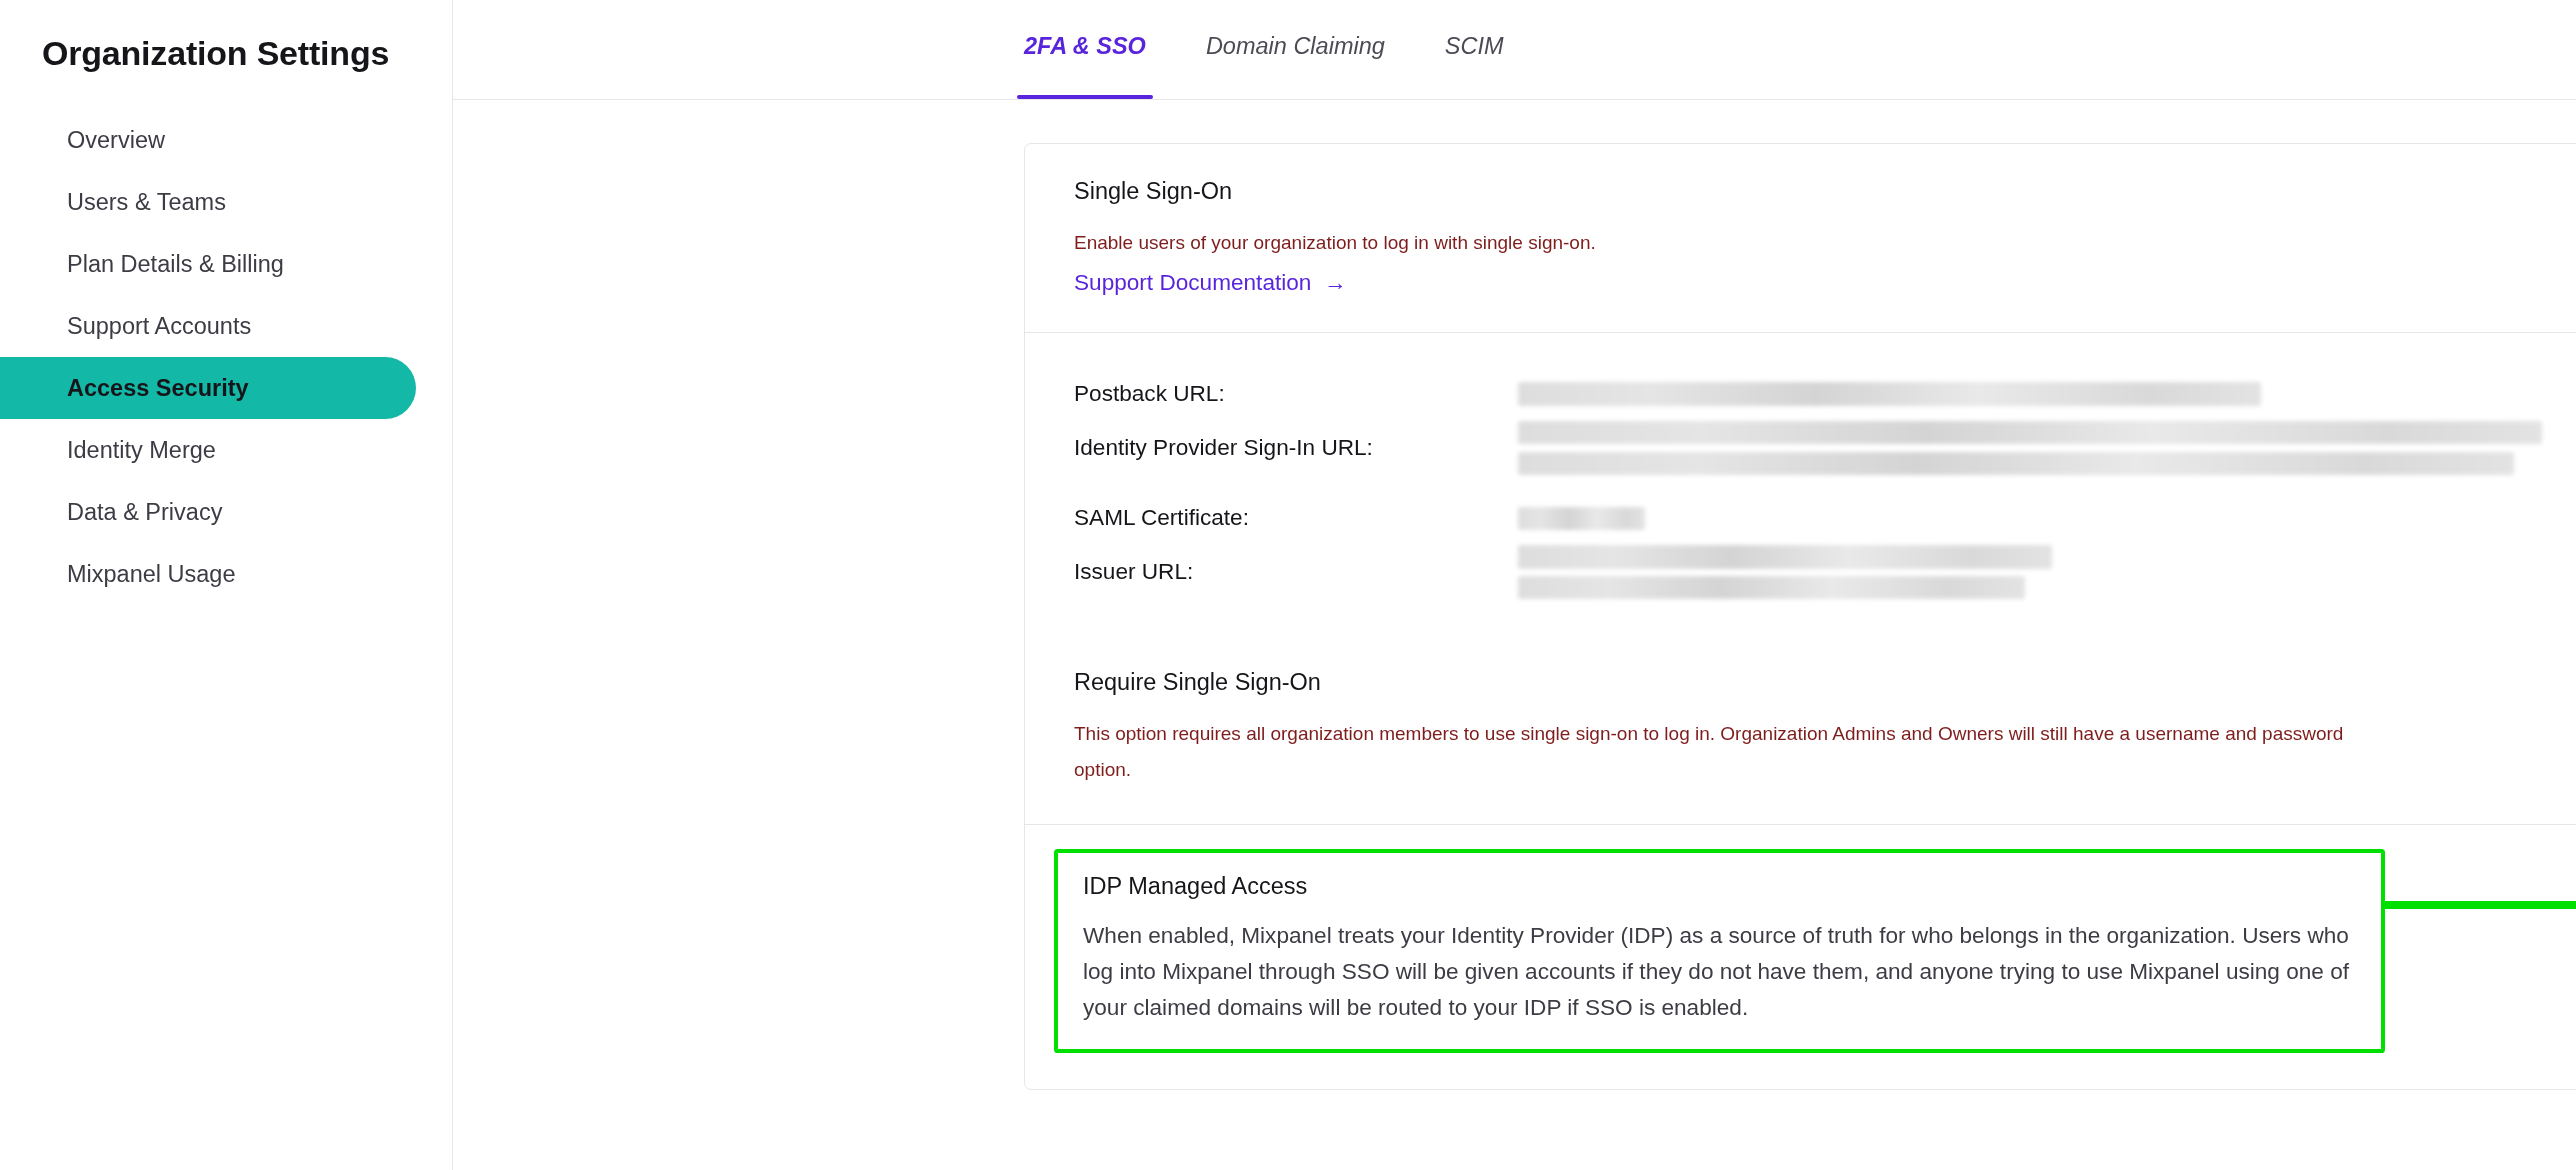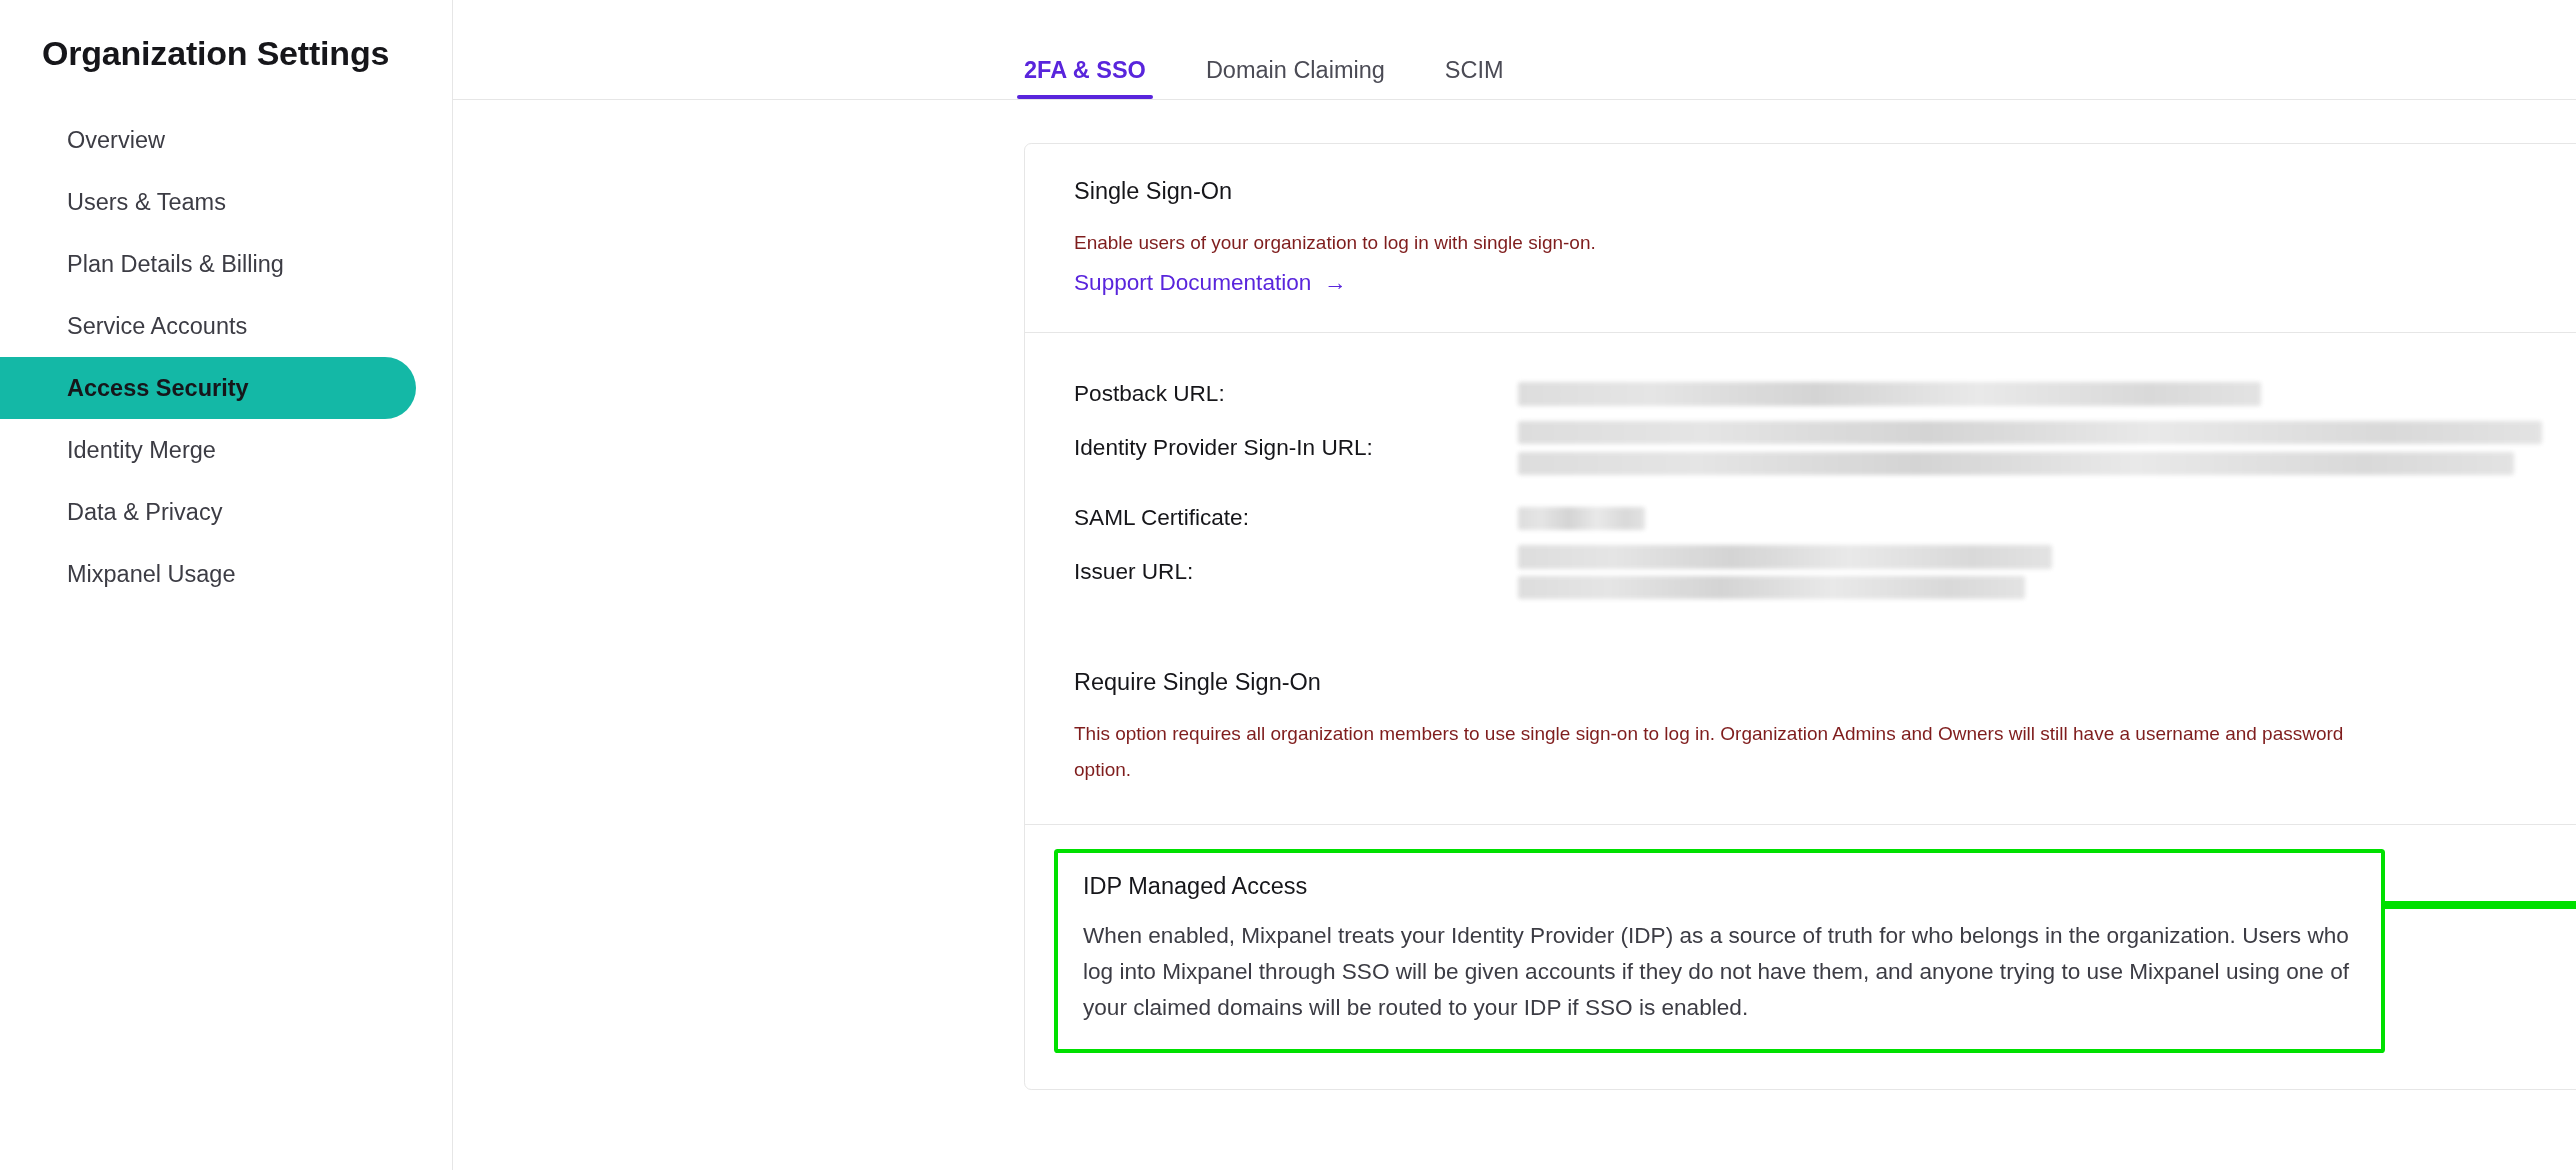--- a/index.html
+++ b/index.html
@@ -69,25 +69,26 @@
   .tabs-wrap {
     display: flex;
     align-items: flex-end;
     height: 100px;
     margin-left: 571px;
     gap: 0;
   }
   .tab {
     font-size: 23.5px;
     color: #4b4b55;
-    padding: 0 0 15px 0;
+    padding: 0 0 39px 0;
     margin-right: 60px;
     cursor: pointer;
     position: relative;
     white-space: nowrap;
+    font-style: italic;
   }
   .tab.active {
     color: #5925dc;
     font-weight: bold;
   }
   .tab.active::after {
     content: "";
     position: absolute;
     left: -7.2px; right: -7.2px; bottom: 0;
     height: 4.5px;
@@ -202,21 +203,21 @@
       <div class="nav-item">
         <span>Overview</span>
       </div>
       <div class="nav-item">
         <span>Users &amp; Teams</span>
       </div>
       <div class="nav-item">
         <span>Plan Details &amp; Billing</span>
       </div>
       <div class="nav-item">
-        <span>Service Accounts</span>
+        <span>Support Accounts</span>
       </div>
       <div class="nav-item active">
         <span>Access Security</span>
       </div>
       <div class="nav-item">
         <span>Identity Merge</span>
       </div>
       <div class="nav-item">
         <span>Data &amp; Privacy</span>
       </div>

